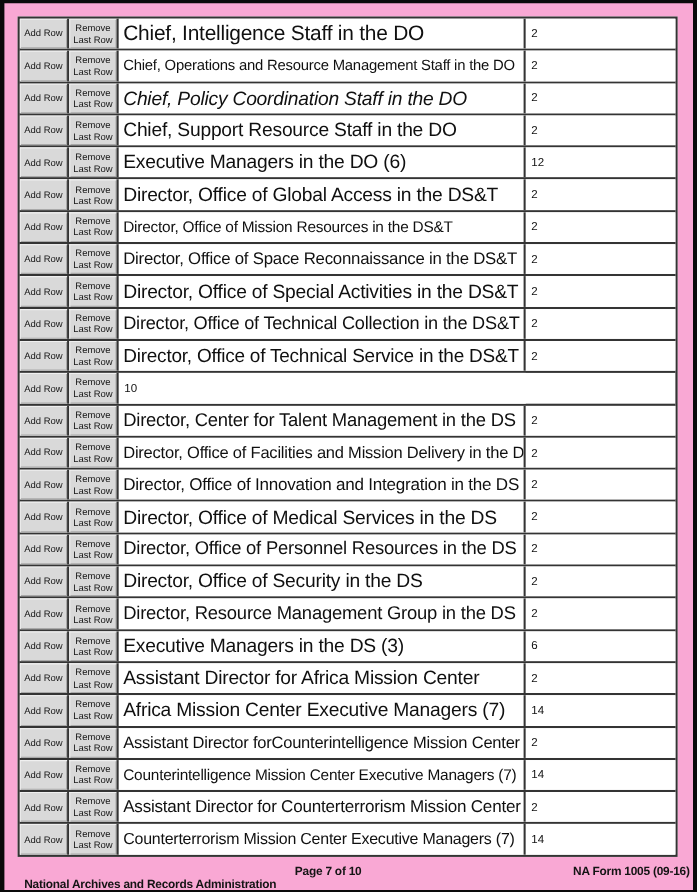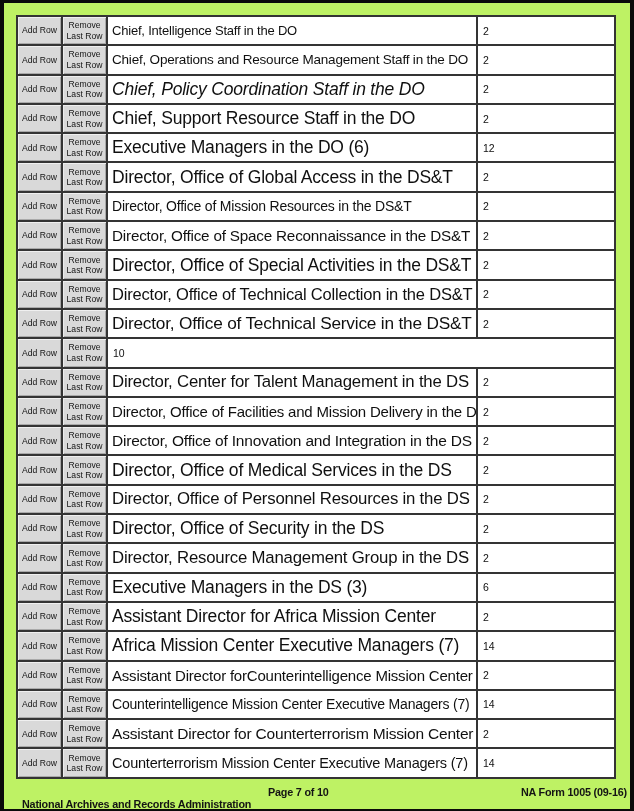--- a/index.html
+++ b/index.html
@@ -1,19 +1,19 @@
 <!DOCTYPE html>
 <html><head>
 <meta charset="utf-8">
 <style>
   html,body{margin:0;padding:0;background:#ffffff;}
   .screen{
     position:relative;
     width:634px;height:811px;
-    background:#bef264;
+    background:#f9a8d4;
     font-family:"Liberation Sans", sans-serif;
     overflow:hidden;
     box-sizing:border-box;
   }
   .scan-border{
     position:absolute;inset:0;
     border-left:4px solid #0a0a0a;
     border-top:3px solid #0a0a0a;
     border-right:4px solid #0a0a0a;
     border-bottom:2px solid #0a0a0a;
@@ -93,21 +93,21 @@
 </head>
 <body>
 
 <div class="screen">
 
   <div class="form-table">
   <div class="row">
     <div class="cell btn">Add Row</div>
     <div class="cell btn">Remove Last Row</div>
     <div class="cell title-cell">
-      <span class="title-text" style="font-size: 13px;">Chief, Intelligence Staff in the DO</span>
+      <span class="title-text" style="font-size: 19px;">Chief, Intelligence Staff in the DO</span>
     </div>
     <div class="cell value-cell">
       <span class="value-text">2</span>
     </div>
   </div>
 
   <div class="row">
     <div class="cell btn">Add Row</div>
     <div class="cell btn">Remove Last Row</div>
     <div class="cell title-cell">

